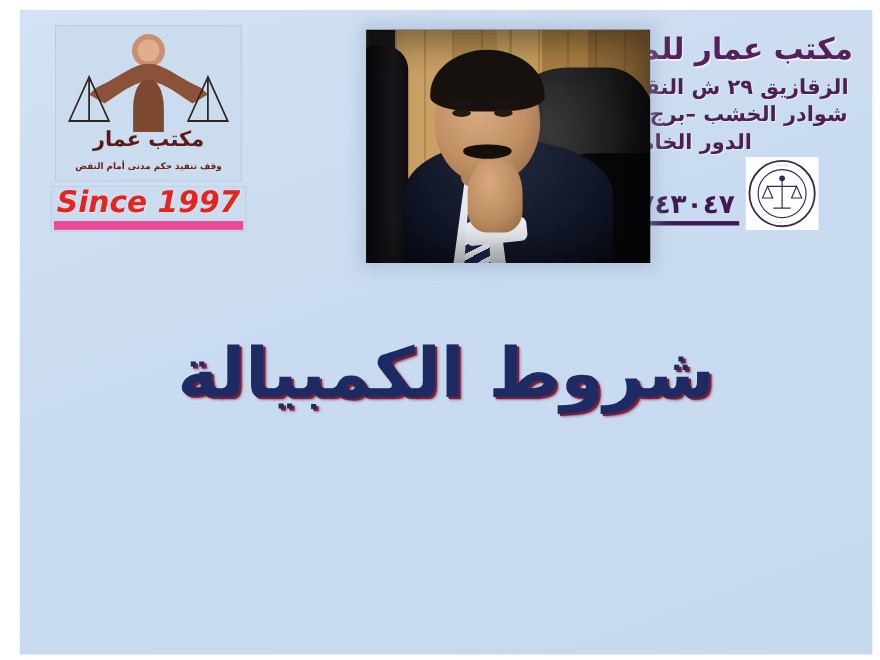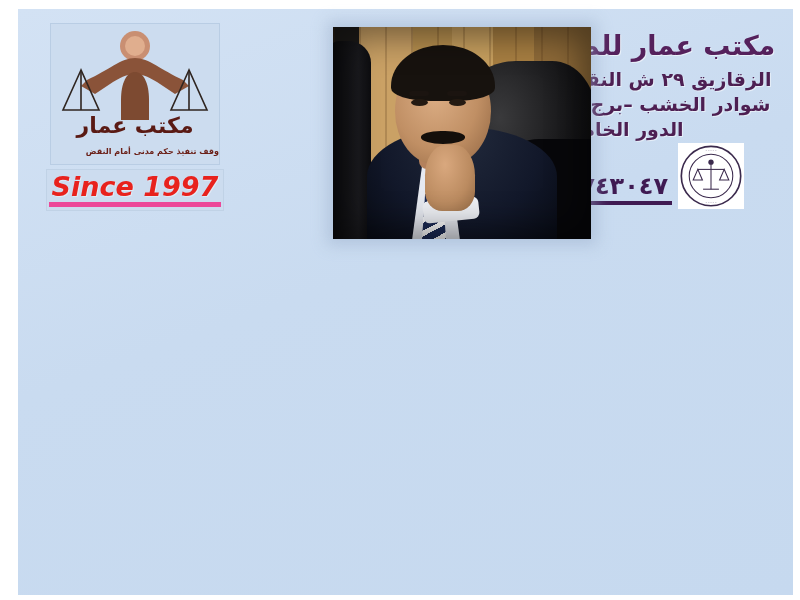--- a/index.html
+++ b/index.html
@@ -235,29 +235,30 @@
     height: 140px;
     background: #ccdcef;
     border: 1px solid #b9cde4;
     overflow: hidden;
   }
   .logo-brand {
     position: absolute;
     width: 100%;
     bottom: 26px;
     text-align: center;
-    font-size: 22px;
+    font-size: 19px;
     font-weight: bold;
     color: #5a1a14;
     direction: rtl;
   }
   .logo-tag {
     position: absolute;
     width: 100%;
     bottom: 8px;
+    text-align: center;
     font-size: 8px;
     font-weight: bold;
     color: #6b2018;
     direction: rtl;
     white-space: nowrap;
   }
 
   .since-box {
     position: absolute;
     left: 28px;
@@ -270,21 +271,21 @@
     align-items: center;
     justify-content: center;
   }
   .since-text {
     font-family: "DejaVu Sans", "Liberation Sans", sans-serif;
     font-size: 27px;
     font-weight: bold;
     font-style: italic;
     color: #e8221d;
     direction: ltr;
-    border-bottom: 5px solid #ec4899;
+    border-bottom: 8px solid #ec4899;
     line-height: 1.05;
     padding: 0 3px 1px 3px;
     text-shadow: 1px 1px 0 rgba(255,255,255,0.4);
   }
 
   
   .headline {
     position: absolute;
     left: 0; right: 0;
     top: 288px;
@@ -383,16 +384,17 @@
       </svg>
       <div class="logo-brand">مكتب عمار</div>
       <div class="logo-tag">وقف تنفيذ حكم مدنى أمام النقض</div>
     </div>
 
     <div class="since-box">
       <span class="since-text">Since 1997</span>
     </div>
 
     <div class="headline">
+      <div class="headline-line">شروط الكمبيالة</div>
     </div>
 
   </div>
 </div>
 
 </body></html>

